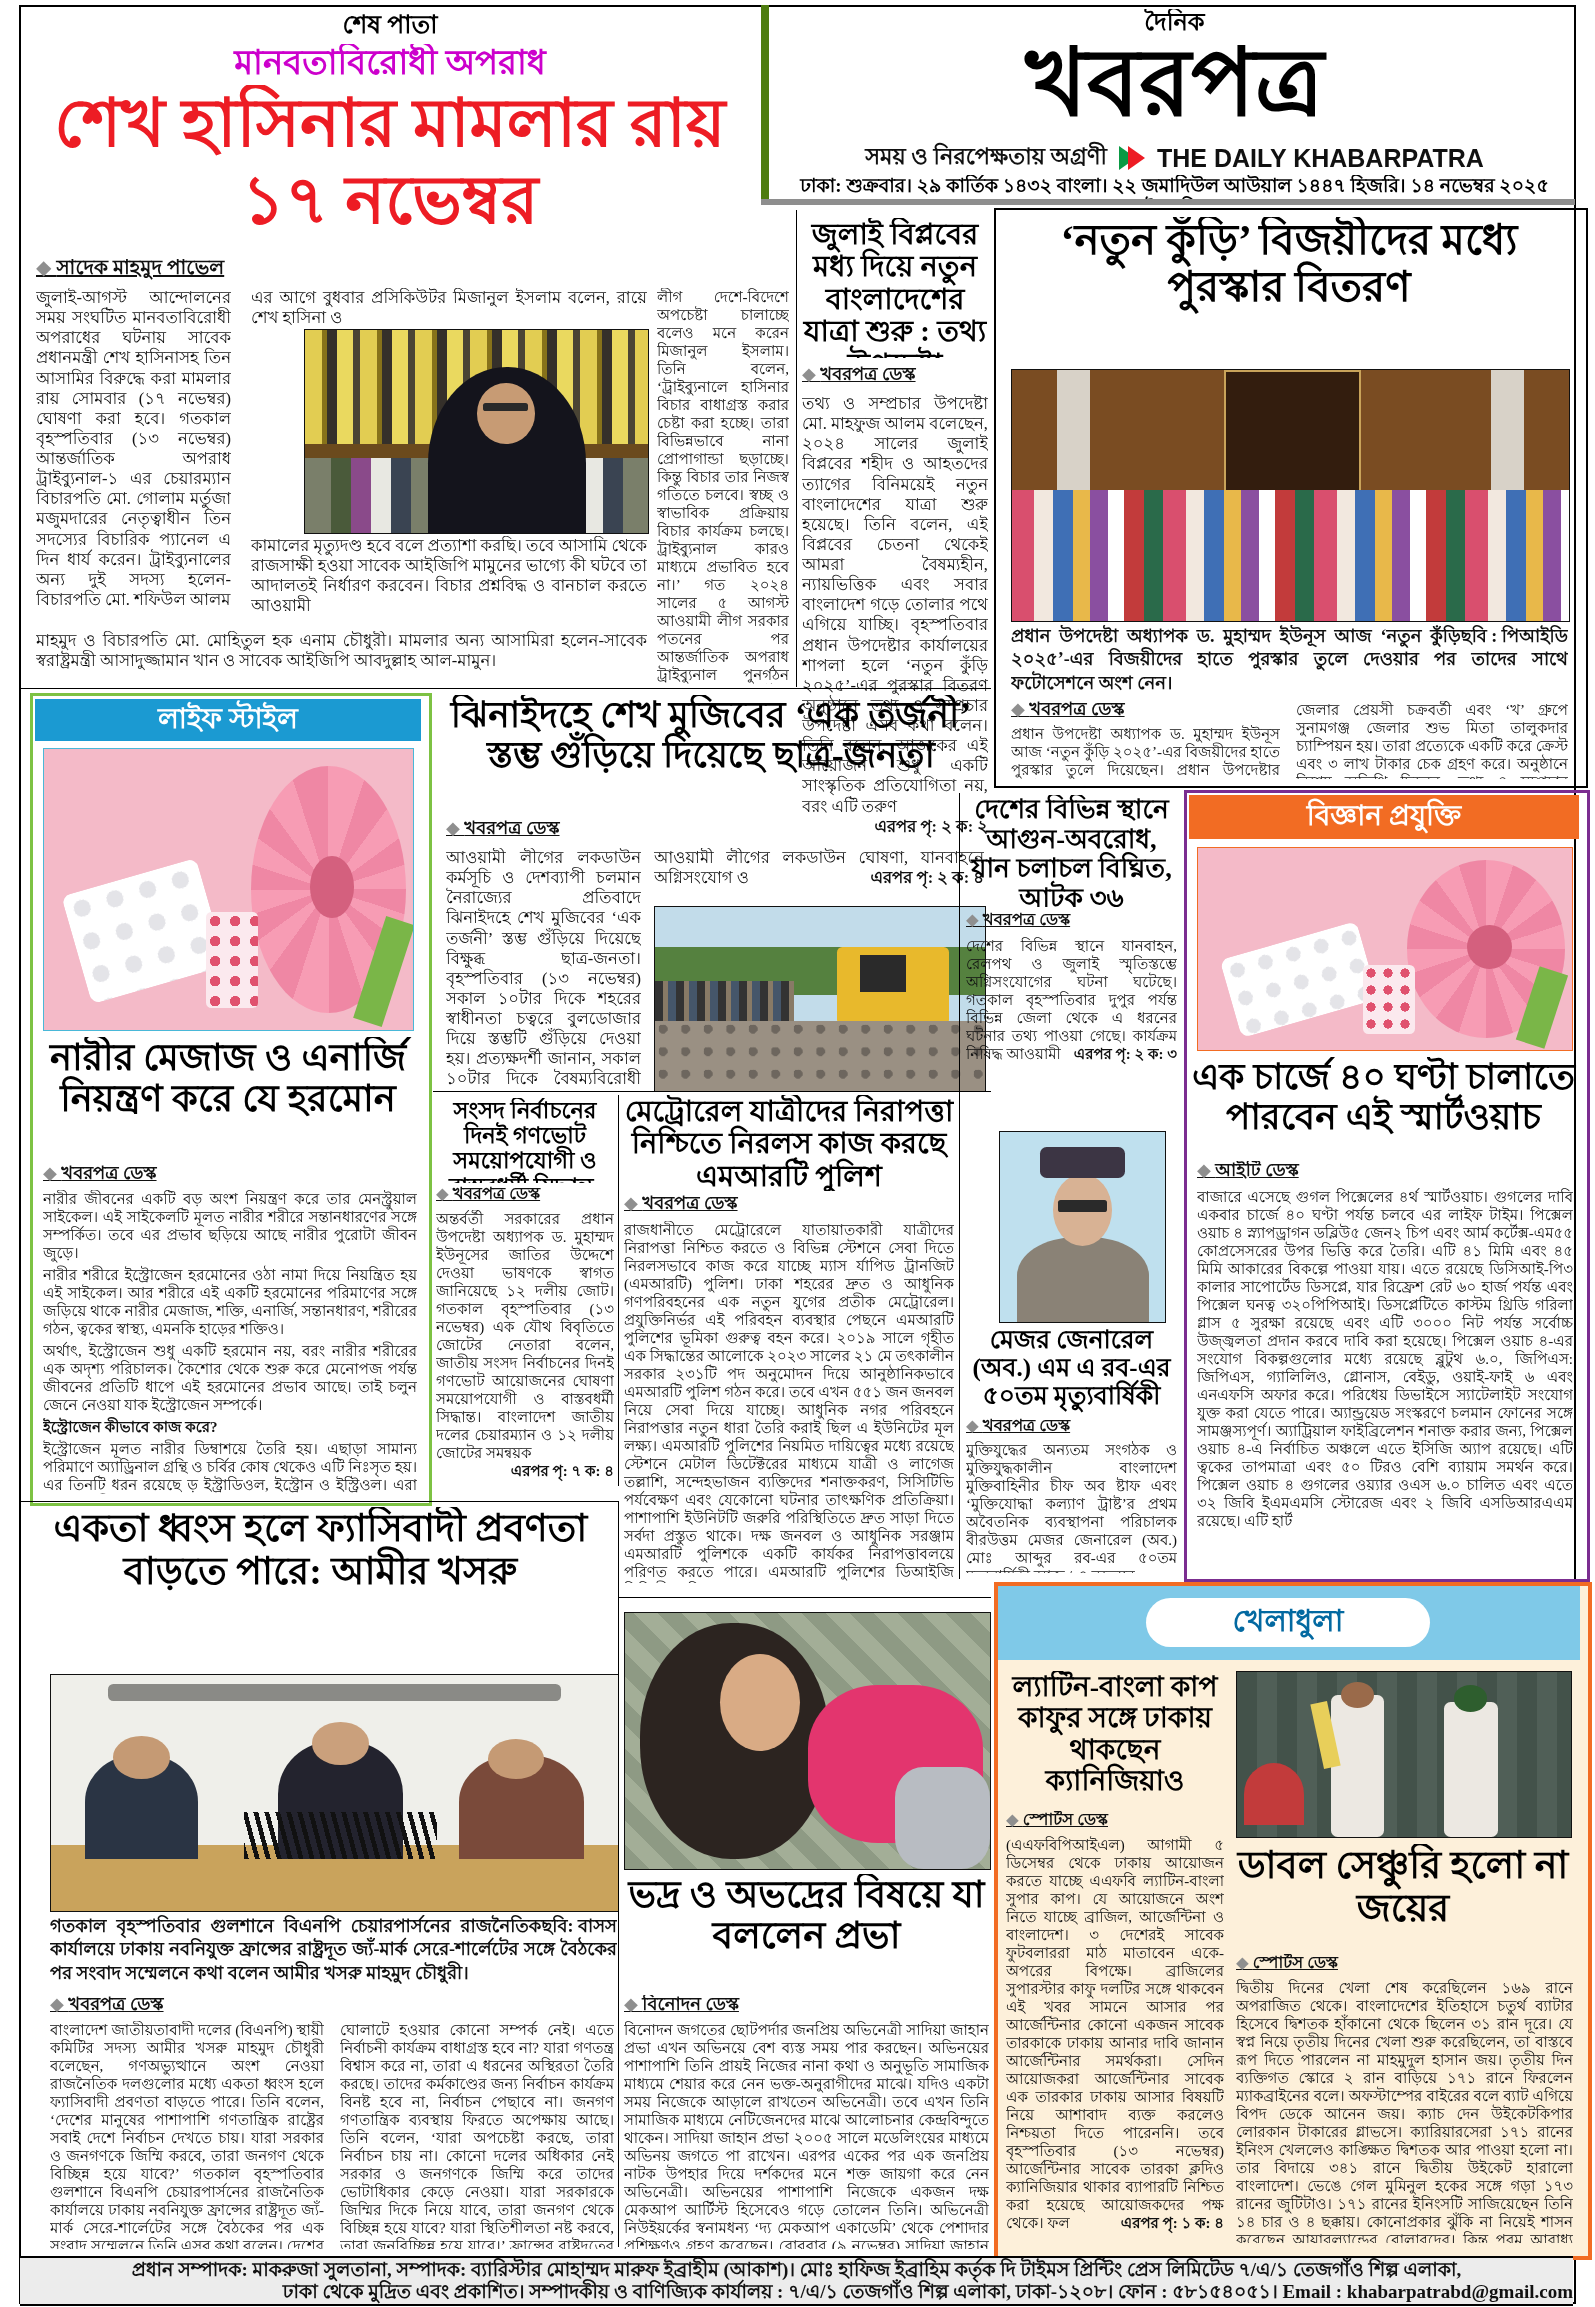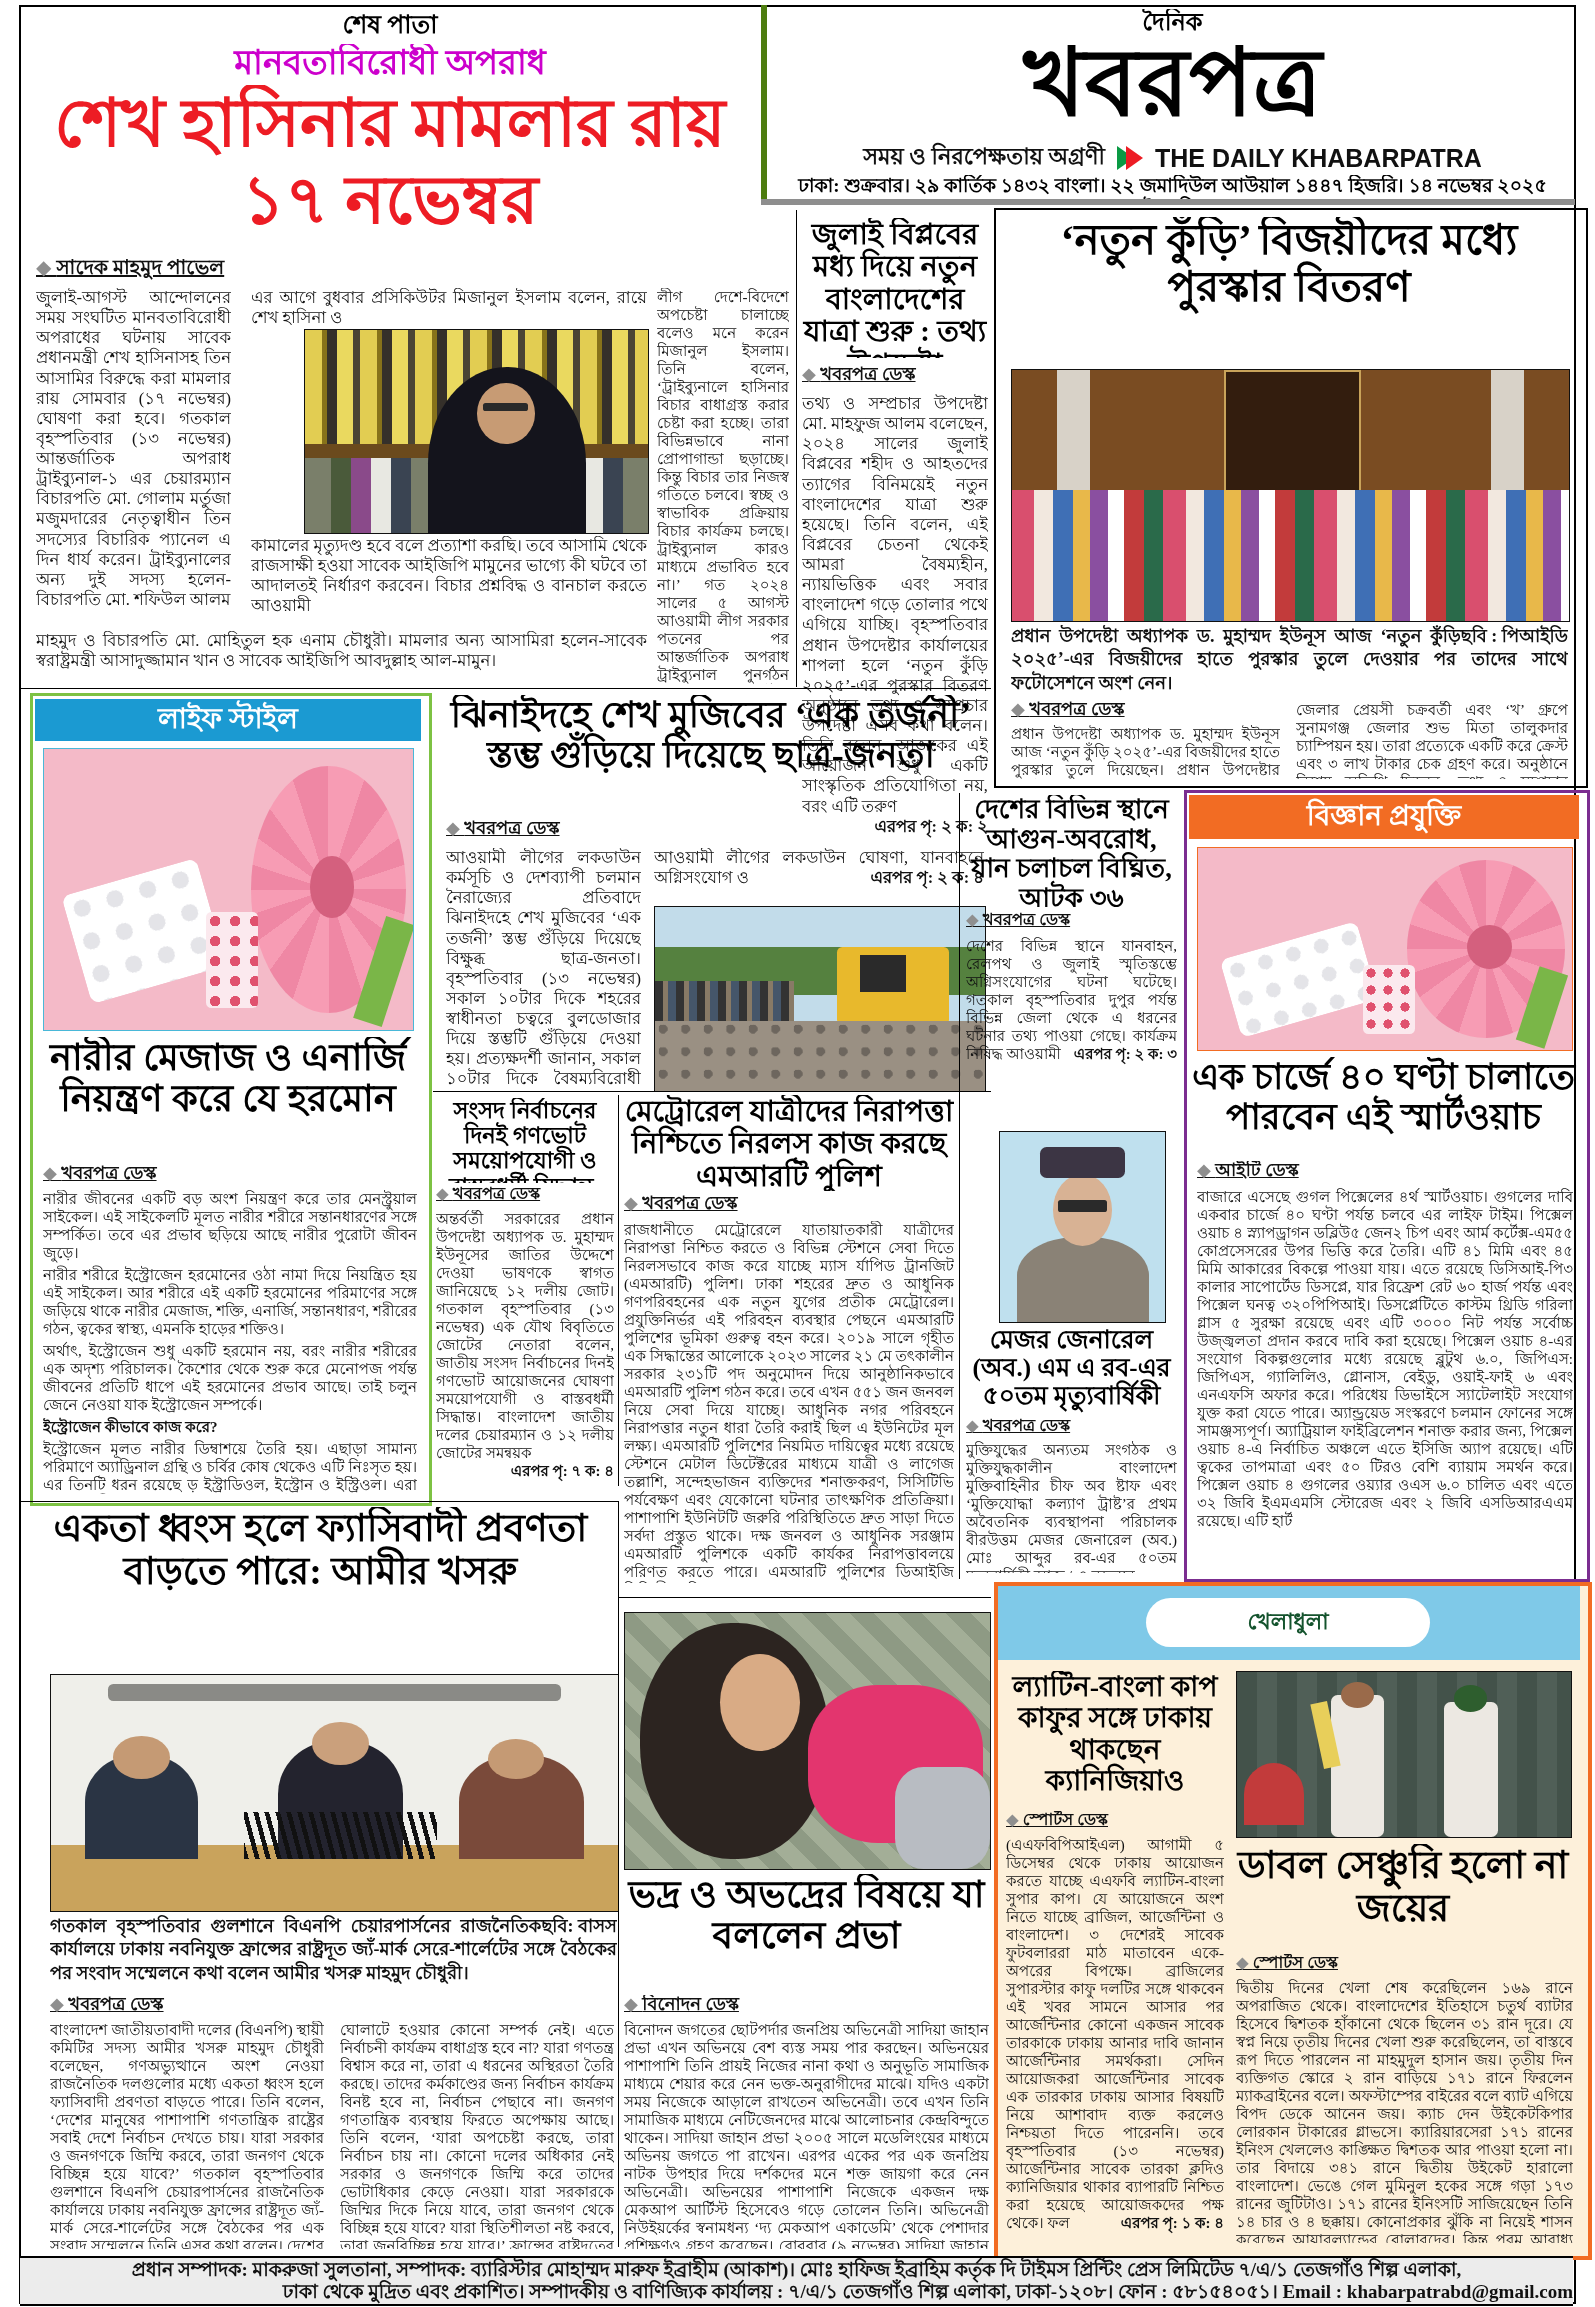--- a/index.html
+++ b/index.html
@@ -26,21 +26,21 @@
 <body>
 
 <div class="sheet">
 
   <div class="abs frame" style="left:18.5px;top:5.3px;width:1553px;height:2295px;"></div>
 
   <div class="abs bh" style="left:20px;top:44px;width:740px;height:41px;font-size:34px;color:#cc00cc;">মানবতাবিরোধী অপরাধ</div>
   <div class="abs bh" style="left:20px;top:10.6px;width:740px;height:34px;font-size:25px;">শেষ পাতা</div>
   <div class="abs bh" style="left:26.4px;top:85px;width:727px;height:161px;font-size:67px;color:#ed1c24;line-height:1.15;">শেখ হাসিনার মামলার রায় ১৭ নভেম্বর</div>
 
-  <div class="abs" style="left:761px;top:5.3px;width:811px;height:198px;border-left:6px solid #4d7c0f;">
+  <div class="abs" style="left:761px;top:5.3px;width:811px;height:198px;border-left:8px solid #4d7c0f;">
     <div class="abs bh" style="left:0;top:4px;width:100%;height:29px;font-size:24px;">দৈনিক</div>
     <div class="abs bh" style="left:0;top:29px;width:100%;height:106px;font-size:94px;font-weight:900;line-height:1.05;">খবরপত্র</div>
     <div class="abs" style="left:0;top:136px;width:100%;height:34px;display:flex;align-items:center;justify-content:center;gap:12px;">
       <span style="font-weight:bold;font-size:22.5px;">সময় ও নিরপেক্ষতায় অগ্রণী</span>
       <span style="display:inline-flex;">
         <span style="width:0;height:0;border-top:12px solid transparent;border-bottom:12px solid transparent;border-left:17px solid #0a9a44;"></span>
         <span style="width:0;height:0;border-top:12px solid transparent;border-bottom:12px solid transparent;border-left:17px solid #ed1c24;margin-left:-8px;"></span>
       </span>
       <span style="font-weight:bold;font-size:25px;font-family:'Liberation Sans',sans-serif;">THE DAILY KHABARPATRA</span>
     </div>
@@ -149,21 +149,21 @@
     <div style="left:72%;top:38%;width:12%;height:22%;border-radius:50%;background:#d4607e;"></div>
     <div style="left:88%;top:60%;width:8%;height:38%;background:#7ab648;transform:rotate(18deg);"></div>
     <div style="left:44%;top:58%;width:14%;height:34%;background:#fbe9ee;border-radius:5.3px;background-image:radial-gradient(circle 4.6px at 8px 8px,#e0516e 98%,transparent);background-size:17px 17px;"></div>
   </div>
   <div class="abs bh" style="left:1190px;top:1057px;width:387px;height:100px;font-size:36px;">এক চার্জে ৪০ ঘণ্টা চালাতে পারবেন এই স্মার্টওয়াচ</div>
   <div class="abs by" style="left:1197px;top:1161px;width:198px;height:22.5px;"><span>আইটি ডেস্ক</span></div>
   <div class="abs txt-sm" style="left:1197px;top:1188px;width:376px;height:382px;">বাজারে এসেছে গুগল পিক্সেলের ৪র্থ স্মার্টওয়াচ। গুগলের দাবি একবার চার্জে ৪০ ঘণ্টা পর্যন্ত চলবে এর লাইফ টাইম। পিক্সেল ওয়াচ ৪ স্ন্যাপড্রাগন ডব্লিউ৫ জেন২ চিপ এবং আর্ম কর্টেক্স-এম৫৫ কোপ্রসেসরের উপর ভিত্তি করে তৈরি। এটি ৪১ মিমি এবং ৪৫ মিমি আকারের বিকল্পে পাওয়া যায়। এতে রয়েছে ডিসিআই-পি৩ কালার সাপোর্টেড ডিসপ্লে, যার রিফ্রেশ রেট ৬০ হার্জ পর্যন্ত এবং পিক্সেল ঘনত্ব ৩২০পিপিআই। ডিসপ্লেটিতে কাস্টম থ্রিডি গরিলা গ্লাস ৫ সুরক্ষা রয়েছে এবং এটি ৩০০০ নিট পর্যন্ত সর্বোচ্চ উজ্জ্বলতা প্রদান করবে দাবি করা হয়েছে। পিক্সেল ওয়াচ ৪-এর সংযোগ বিকল্পগুলোর মধ্যে রয়েছে ব্লুটুথ ৬.০, জিপিএস: জিপিএস, গ্যালিলিও, গ্লোনাস, বেইডু, ওয়াই-ফাই ৬ এবং এনএফসি অফার করে। পরিধেয় ডিভাইসে স্যাটেলাইট সংযোগ যুক্ত করা যেতে পারে। অ্যান্ড্রয়েড সংস্করণে চলমান ফোনের সঙ্গে সামঞ্জস্যপূর্ণ। অ্যাট্রিয়াল ফাইব্রিলেশন শনাক্ত করার জন্য, পিক্সেল ওয়াচ ৪-এ নির্বাচিত অঞ্চলে এতে ইসিজি অ্যাপ রয়েছে। এটি ত্বকের তাপমাত্রা এবং ৫০ টিরও বেশি ব্যায়াম সমর্থন করে। পিক্সেল ওয়াচ ৪ গুগলের ওয়্যার ওএস ৬.০ চালিত এবং এতে ৩২ জিবি ইএমএমসি স্টোরেজ এবং ২ জিবি এসডিআরএএম রয়েছে। এটি হার্ট</div>
 
   <div class="abs" style="left:994px;top:1582px;width:590px;height:670px;border:4px solid #f26c23;background:#fdf0da;"></div>
   <div class="abs" style="left:998px;top:1586px;width:582px;height:74px;background:#7fc9e8;"></div>
-  <div class="abs secbar" style="left:1146px;top:1598px;width:284px;height:49px;background:#fff;border-radius:26.4px;color:#14532d;font-size:22px;">
+  <div class="abs secbar" style="left:1146px;top:1598px;width:284px;height:49px;background:#fff;border-radius:26.4px;color:#0369a1;font-size:30px;">
       <span>খেলাধুলা</span>
     </div>
   <div class="abs bh" style="left:1006px;top:1671px;width:218px;height:137px;font-size:28px;">ল্যাটিন-বাংলা কাপ কাফুর সঙ্গে ঢাকায় থাকছেন ক্যানিজিয়াও</div>
   <div class="abs by" style="left:1006px;top:1811px;width:218px;height:22.5px;font-size:16.5px;"><span>স্পোর্টস ডেস্ক</span></div>
   <div class="abs txt-sm" style="left:1006px;top:1836px;width:218px;height:406px;"><span>(এএফবিপিআইএল) আগামী ৫ ডিসেম্বর থেকে ঢাকায় আয়োজন করতে যাচ্ছে এএফবি ল্যাটিন-বাংলা সুপার কাপ। যে আয়োজনে অংশ নিতে যাচ্ছে ব্রাজিল, আর্জেন্টিনা ও বাংলাদেশ। ৩ দেশেরই সাবেক ফুটবলাররা মাঠ মাতাবেন একে-অপরের বিপক্ষে। ব্রাজিলের সুপারস্টার কাফু দলটির সঙ্গে থাকবেন এই খবর সামনে আসার পর আর্জেন্টিনার কোনো একজন সাবেক তারকাকে ঢাকায় আনার দাবি জানান আর্জেন্টিনার সমর্থকরা। সেদিন আয়োজকরা আর্জেন্টিনার সাবেক এক তারকার ঢাকায় আসার বিষয়টি নিয়ে আশাবাদ ব্যক্ত করলেও নিশ্চয়তা দিতে পারেননি। তবে বৃহস্পতিবার (১৩ নভেম্বর) আর্জেন্টিনার সাবেক তারকা ক্লদিও ক্যানিজিয়ার থাকার ব্যাপারটি নিশ্চিত করা হয়েছে আয়োজকদের পক্ষ থেকে। ফল</span> <span class="jump">এরপর পৃ: ১ ক: ৪</span></div>
   <div class="ph" style="left:1236px;top:1671px;width:334px;height:165px;background:repeating-linear-gradient(90deg,#43524a 0 20px,#505f57 20px 40px);">
     <div style="left:2%;top:55%;width:18%;height:38%;background:#c23b3b;border-radius:50% 50% 0 0;"></div>
     <div style="left:28%;top:14%;width:16%;height:86%;background:#ece8e2;border-radius:6.6px;"></div>
     <div style="left:31%;top:6%;width:10%;height:16%;background:#9a6a4a;border-radius:50%;"></div>
     <div style="left:24%;top:18%;width:5%;height:40%;background:#e8cf5a;transform:rotate(-12deg);"></div>

